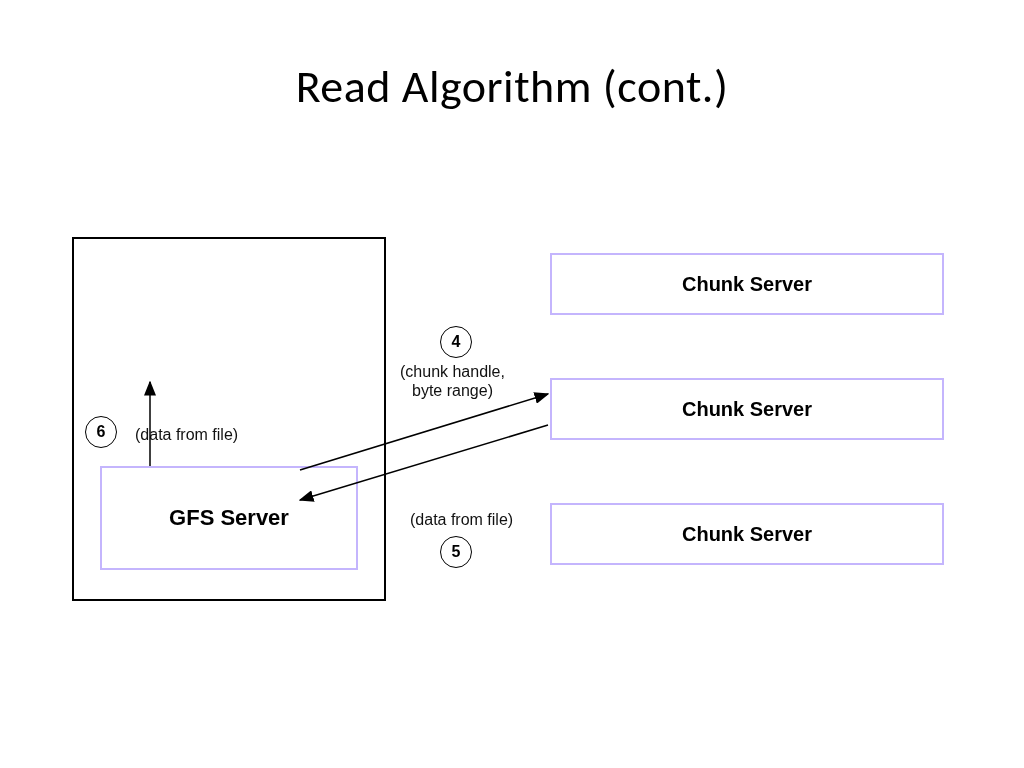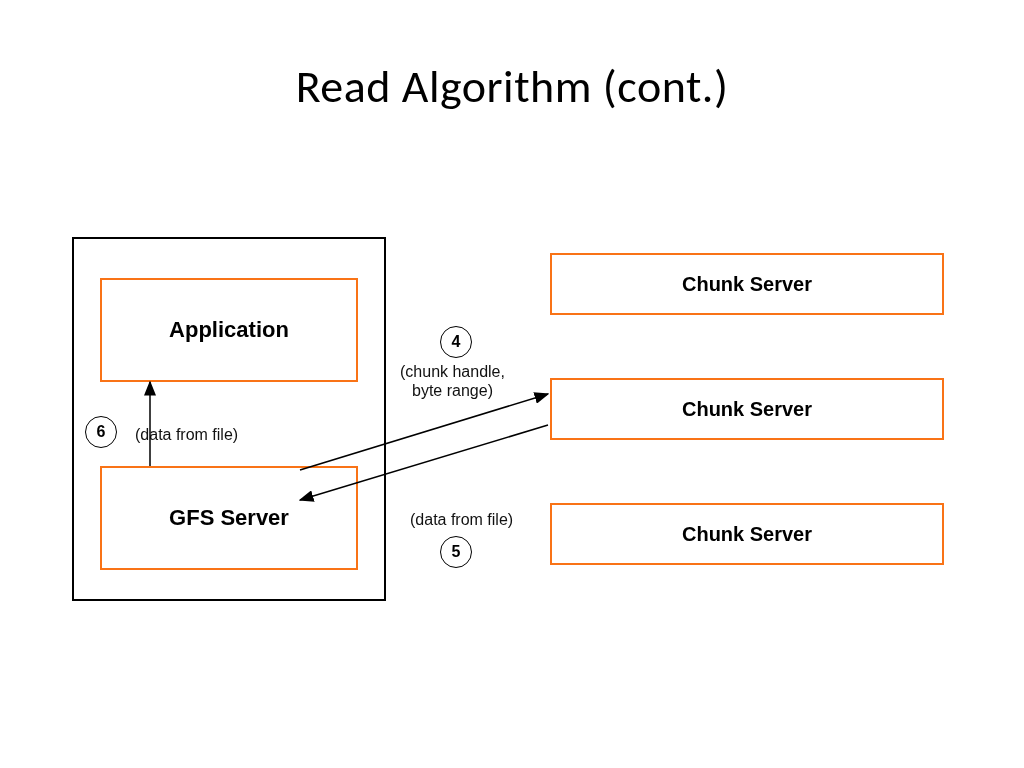--- a/index.html
+++ b/index.html
@@ -21,21 +21,21 @@
     top: 58px;
     left: 0;
     width: 1024px;
     text-align: center;
     font-size: 46px;
     font-weight: 400;
     letter-spacing: 0.5px;
   }
   .box {
     position: absolute;
-    border: 2px solid #f97316;
+    border: 2px solid #c4b5fd;
     background: #fff;
     display: flex;
     align-items: center;
     justify-content: center;
     font-family: Verdana, Arial, sans-serif;
     font-weight: bold;
   }
   .outer-box {
     position: absolute;
     border: 2px solid #000;
@@ -74,23 +74,20 @@
 </style>
 </head>
 <body>
 
 <div class="slide">
 
   <div class="title">Read Algorithm (cont.)</div>
 
   <div class="outer-box" style="left:72px; top:237px; width:310px; height:360px;"></div>
 
-  <div class="box" style="left:100px; top:278px; width:254px; height:100px; font-size:22px;">
-    <span>Application</span>
-  </div>
 
   <div class="box" style="left:100px; top:466px; width:254px; height:100px; font-size:22px;">
     <span>GFS Server</span>
   </div>
 
   <div class="box" style="left:550px; top:253px; width:390px; height:58px; font-size:20px;">
     <span>Chunk Server</span>
   </div>
   <div class="box" style="left:550px; top:378px; width:390px; height:58px; font-size:20px;">
     <span>Chunk Server</span>

